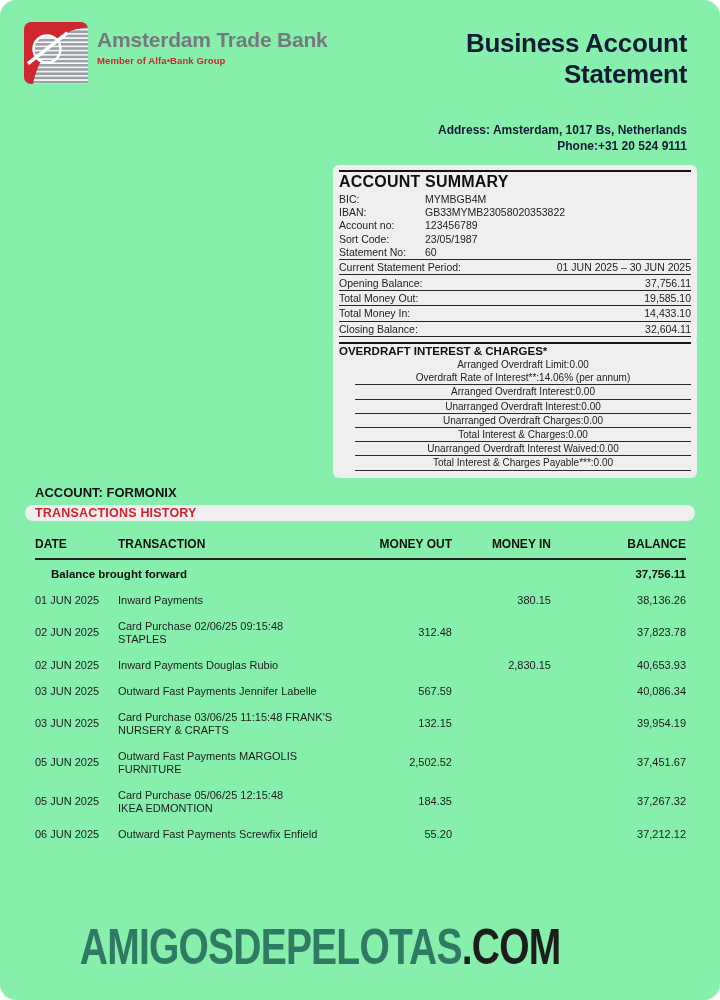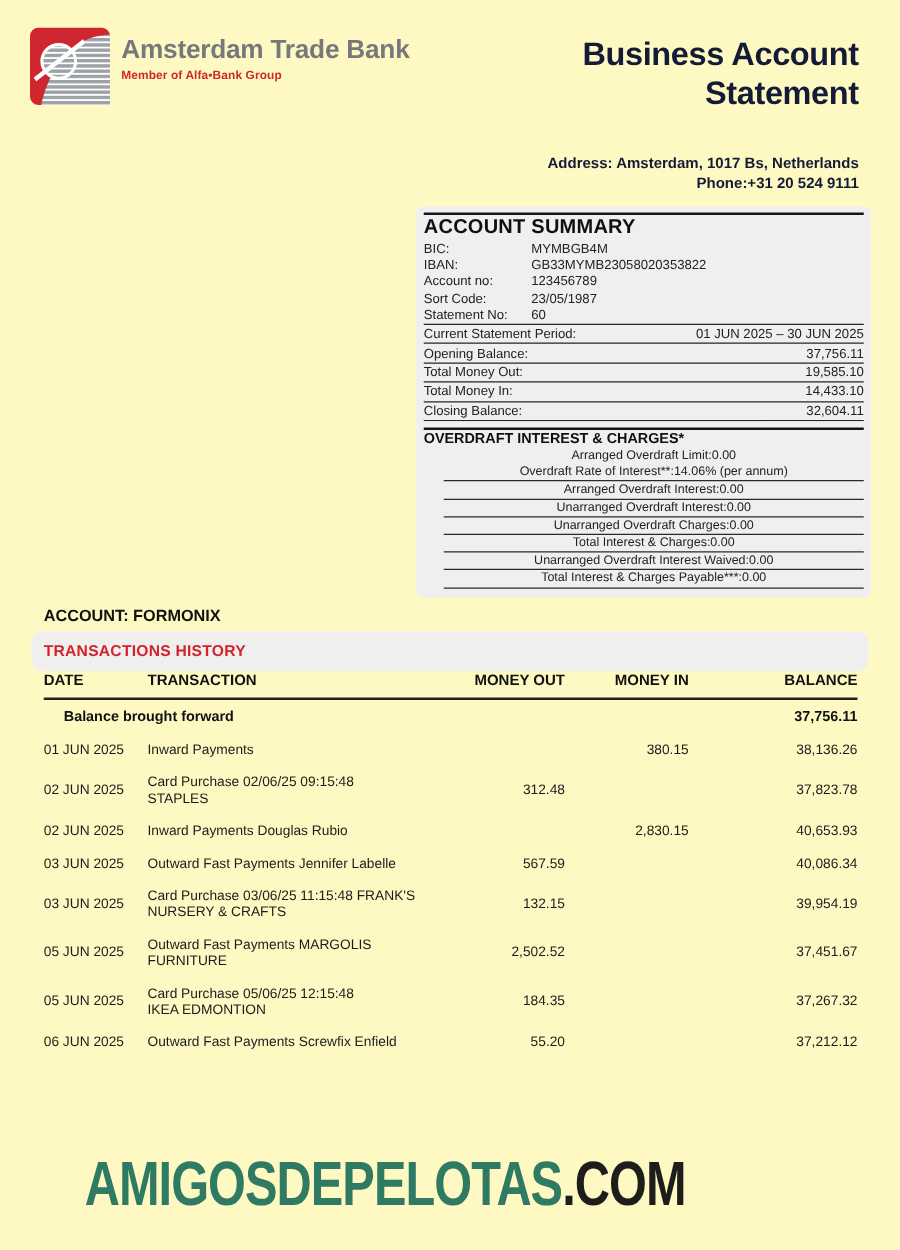--- a/index.html
+++ b/index.html
@@ -1,19 +1,19 @@
 <!DOCTYPE html>
 <html><head>
 <meta charset="utf-8">
 <style>
   * { margin:0; padding:0; box-sizing:border-box; }
   body { background:#ffffff; }
   .page {
-    position:relative; width:720px; height:1000px; background:#fef9c3;
-    font-family:"Liberation Sans", sans-serif; color:#1a1a1a; overflow:hidden;
+    position:relative; width:720px; height:1000px; background:#86efac;
+    font-family:"Liberation Sans", sans-serif; color:#1a1a1a; overflow:hidden;border-radius:16px;
   }
 
   
   .logo-area { position:absolute; top:22px; left:24px; display:flex; gap:9px; }
   .brand-text { padding-top:6px; }
   .brand-name { font-size:21px; font-weight:bold; color:#77787b; letter-spacing:-0.2px; }
   .brand-tagline { font-size:9.5px; font-weight:bold; color:#cf2630; margin-top:3px; letter-spacing:0.1px; }
 
   .doc-title { position:absolute; top:28px; right:33px; text-align:right;
     font-size:26px; line-height:31px; font-weight:bold; color:#131b36; letter-spacing:-0.3px; }
@@ -38,35 +38,35 @@
   .info-row .lbl { width:86px; flex:none; }
   .sum-row { display:flex; justify-content:space-between; font-size:10.5px; line-height:12px;
     padding:1.2px 0; border-top:1.5px solid #262626; color:#222; }
   .sum-row:last-child { border-bottom:1.5px solid #262626;align-items:center; }
   .od-row { display:flex; justify-content:center; font-size:10px; line-height:11.2px;
     padding:1px 0; border-bottom:1.3px solid #2a2a2a; color:#222;margin-left:16px; }
   .od-row.no-border { border-bottom:none; }
 
   
   .account-line { position:absolute; left:35px; top:485px; font-size:13px; font-weight:bold; color:#111; }
-  .history-bar { position:absolute; left:25px; top:505px; width:670px; height:32px;
+  .history-bar { position:absolute; left:25px; top:505px; width:670px; height:16px;
     background:#efefef; border-radius:10px; display:flex; align-items:center;
     padding-left:10px; font-size:12.5px; font-weight:bold; color:#d2232a; letter-spacing:0.2px; }
 
   .tx { position:absolute; left:35px; top:537px; width:651px; }
   .tx-grid { display:grid; grid-template-columns:83px 252px 82px 99px 135px; align-items:center; }
   .tx-grid .c3, .tx-grid .c4, .tx-grid .c5 { text-align:right; }
   .tx-header { font-size:12px; font-weight:bold; padding-bottom:7px; border-bottom:2px solid #222; color:#111; }
   .tx-opening { font-size:11.5px; font-weight:bold; padding:8px 0 7px 0; color:#111; }
   .tx-opening .olabel { grid-column:1 / span 2;margin-left:16px; }
   .tx-row { font-size:11px; line-height:13px; padding:6.5px 0; color:#1c1c1c; }
   .tx-row .desc { white-space:pre-line; }
 
   
-  .site-footer { position:absolute; top:920px; left:0; width:587px; text-align:center; }
+  .site-footer { position:absolute; top:920px; left:12px; width:587px; text-align:center; }
   .site-footer .inner { display:inline-block; transform:scaleX(0.78); transform-origin:center;
     font-size:50px; font-weight:bold; letter-spacing:-1px; line-height:1.1; white-space:nowrap; }
   .site-footer .green { color:#2f7a62; }
   .site-footer .dark { color:#1d1d1b; }
 </style>
 </head>
 <body>
 
 <div class="page">
 

